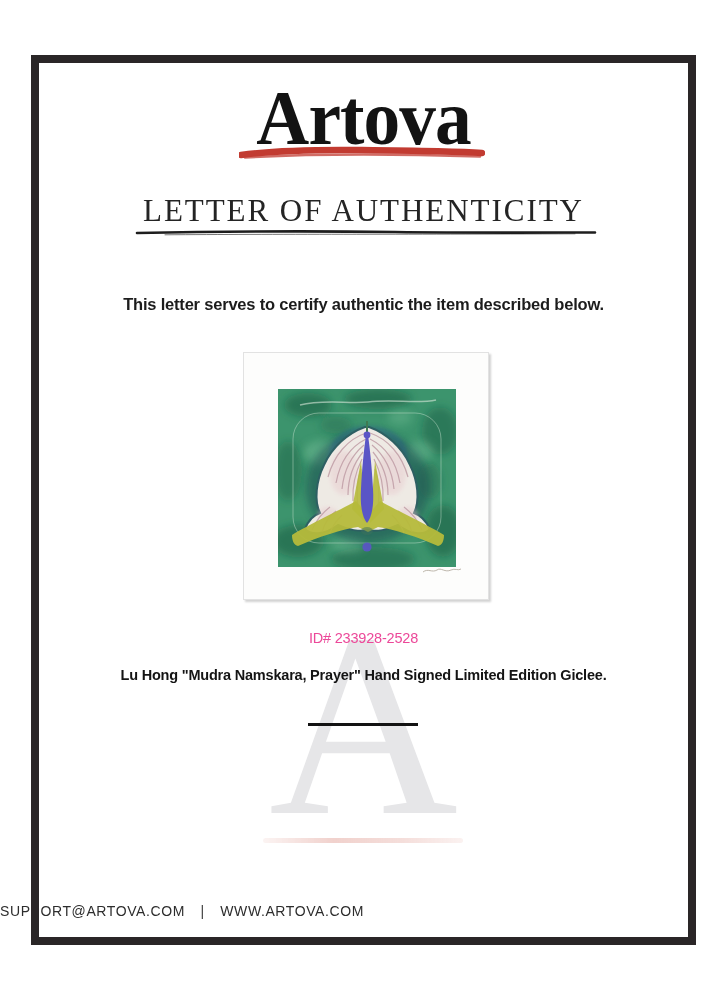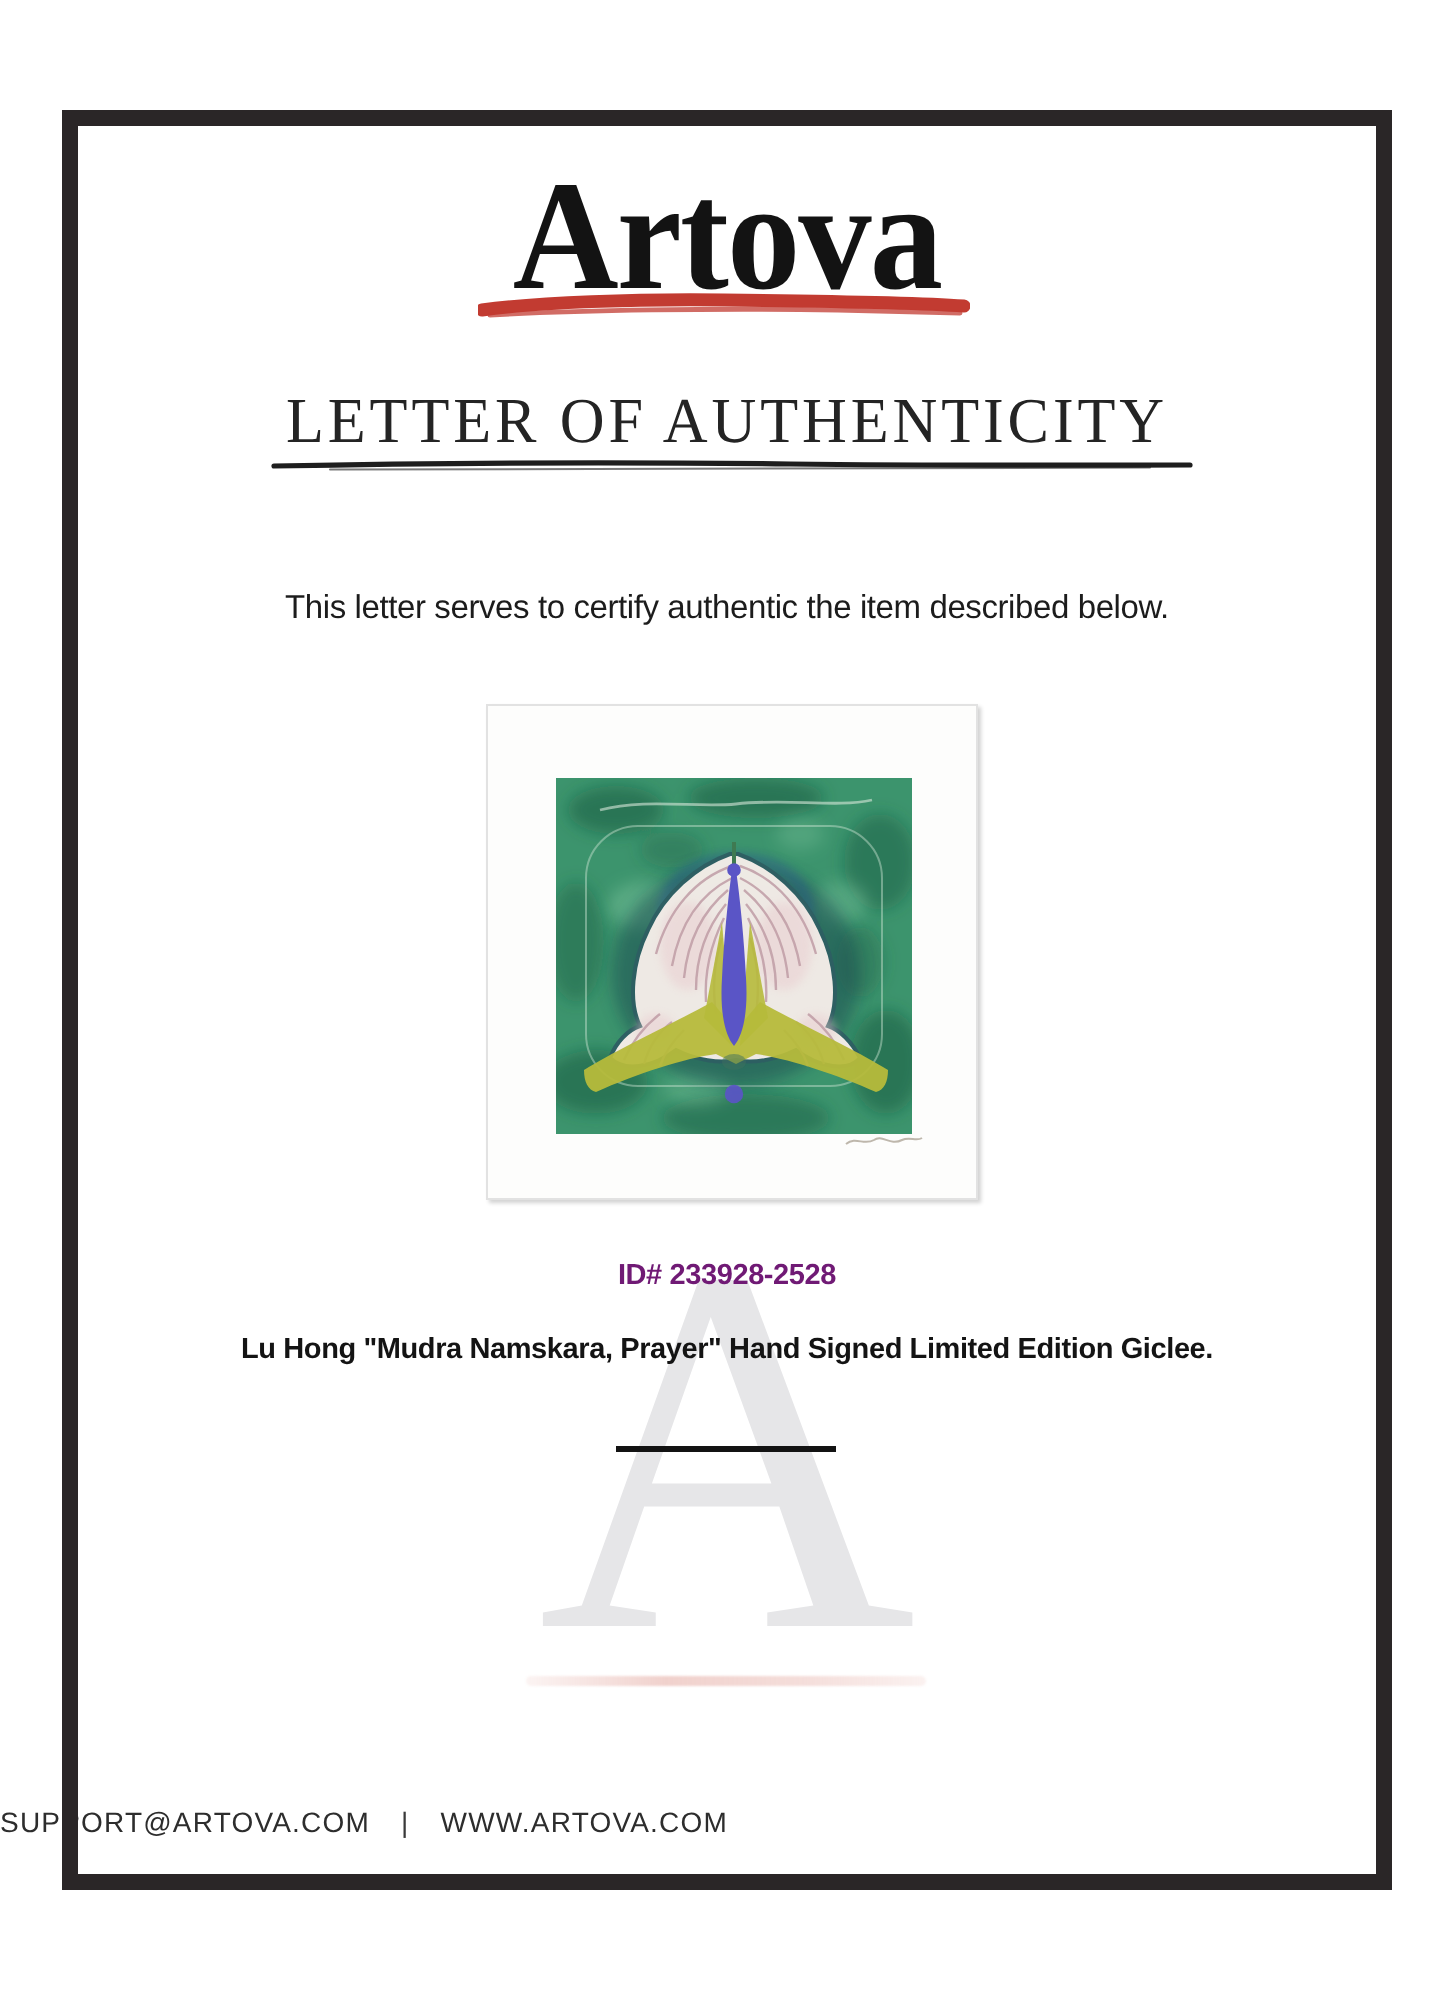--- a/index.html
+++ b/index.html
@@ -39,34 +39,34 @@
     position:absolute; left:0; right:0; top:191px; z-index:2;
     text-align:center; font-family:"Liberation Serif", serif;
     font-weight:400; font-size:32px; line-height:1.2; color:#242424;
     letter-spacing:2px; transform:scaleX(0.97);
   }
   .title-underline {
     position:absolute; left:135px; top:229px; width:462px; height:8px; z-index:2;
   }
   .intro {
     position:absolute; left:0; right:0; top:295px; z-index:2;
-    text-align:center; font-size:16.5px; letter-spacing:-0.2px; color:#1c1c1c;
+    text-align:center; font-size:16.5px; letter-spacing:-0.2px; color:#1c1c1c;font-weight:bold;
   }
   
   .artwork {
     position:absolute; left:243px; top:352px; width:246px; height:248px; z-index:2;
     background:#fdfdfc; border:1px solid #e2e2e2;
     box-shadow:1.5px 1.5px 2px rgba(0,0,0,0.18);
   }
   .artwork-img { position:absolute; left:34px; top:36px; width:178px; height:178px; display:block; }
   .artist-signature { position:absolute; left:178px; top:214px; width:40px; height:8px; }
   
   .item-id {
     position:absolute; left:0; right:0; top:630px; z-index:2;
-    text-align:center; font-size:14.5px; font-weight:700; color:#701a75; letter-spacing:-0.2px;
+    text-align:center; font-size:14.5px; font-weight:400; color:#ec4899; letter-spacing:-0.2px;
   }
   .item-desc {
     position:absolute; left:0; right:0; top:667px; z-index:2;
     text-align:center; font-size:14.5px; font-weight:700; color:#141414; letter-spacing:-0.2px;
   }
   .sig-line {
     position:absolute; left:308px; top:723px; width:110px; height:3px; z-index:2;
     background:#131313;
   }
   

